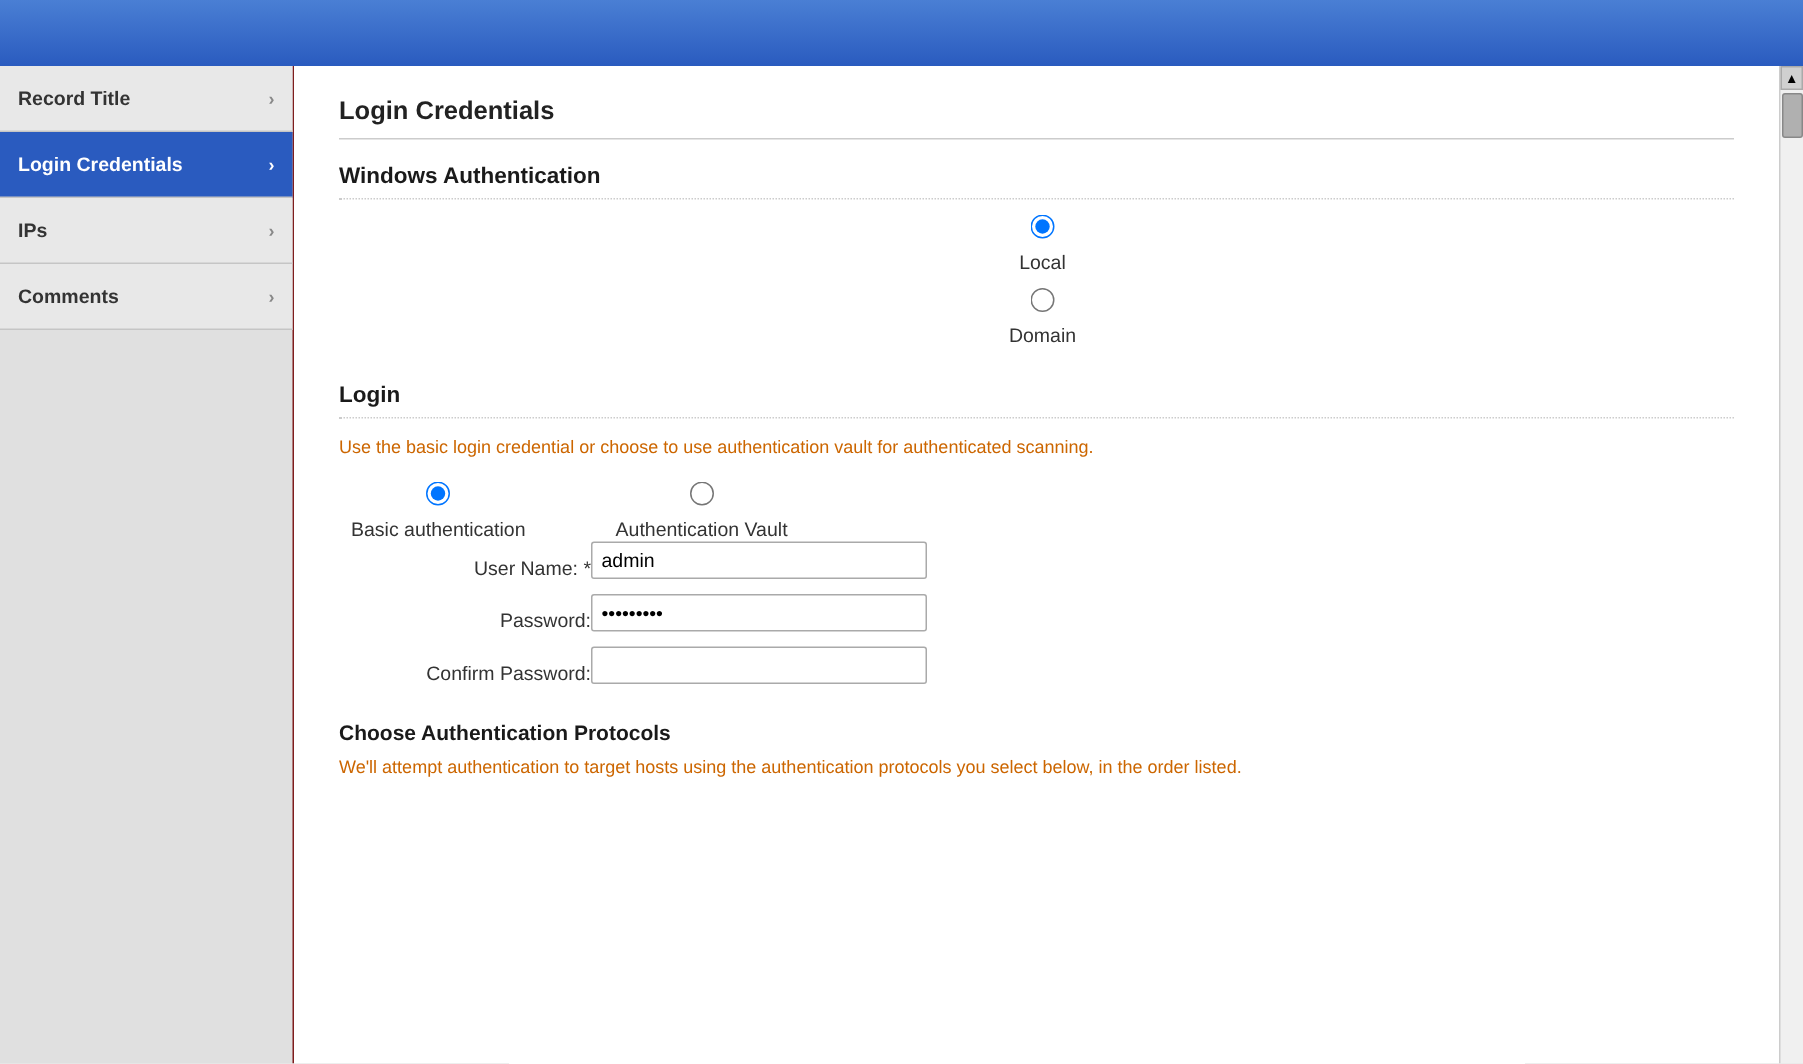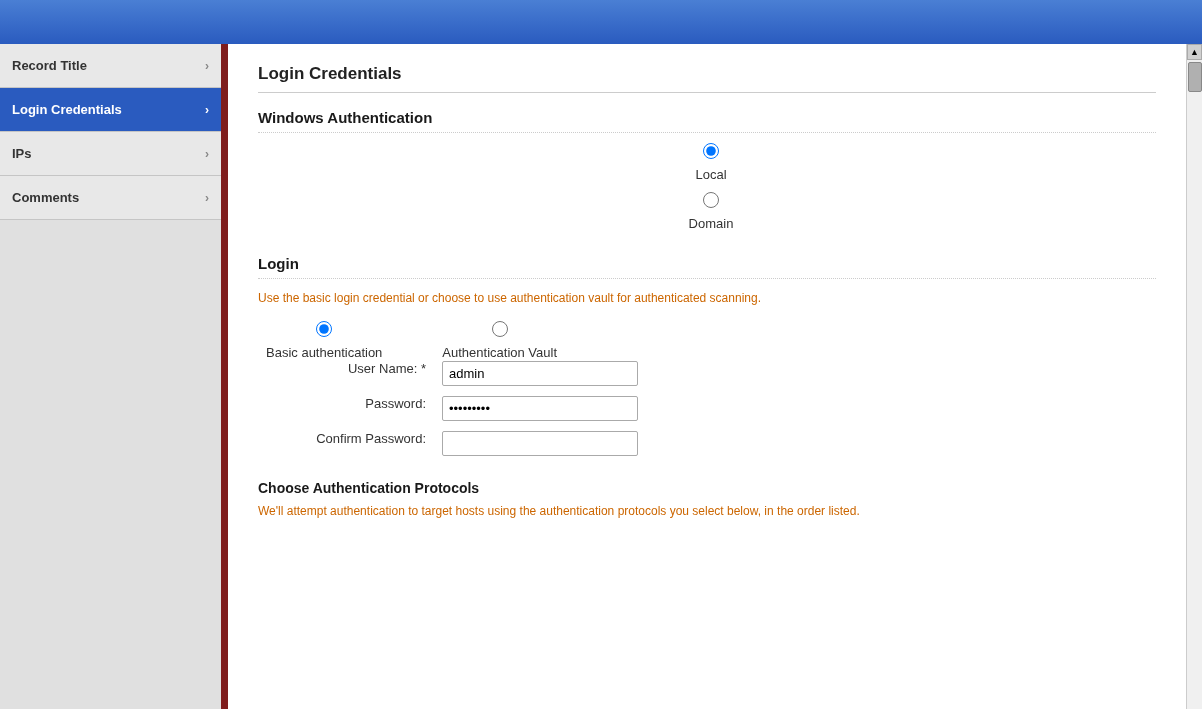--- a/index.html
+++ b/index.html
@@ -28,24 +28,24 @@
     }
 
     
     .layout {
       display: flex;
       height: calc(709px - 44px);
     }
 
     
     .sidebar {
-      width: 228px;
+      width: 196px;
       background: #e0e0e0;
       flex-shrink: 0;
-      border-right: 7px solid #7f1d1d;
+      border-right: 1px solid #7f1d1d;
     }
     .sidebar-item {
       display: flex;
       align-items: center;
       justify-content: space-between;
       padding: 14px 12px;
       border-bottom: 1px solid #c5c5c5;
       cursor: pointer;
       font-size: 13px;
       font-weight: bold;
@@ -130,32 +130,32 @@
     }
 
     .form-grid {
       display: flex;
       flex-direction: column;
       gap: 10px;
       margin-left: 8px;
     }
     .form-row {
       display: flex;
-      align-items: flex-start;
-      gap: 16px;
+      align-items: flex-end;
+      gap: 0;
     }
     .form-label {
       width: 160px;
       text-align: right;
       font-size: 13px;
       color: #333;
       flex-shrink: 0;
     }
     .form-input {
-      width: 196px;
+      width: 224px;
       padding: 4px 6px;
       border: 1px solid #aaa;
       font-size: 13px;
       border-radius: 2px;
       outline: none;
     }
 
     .protocols-section {
       margin-top: 20px;
     }

